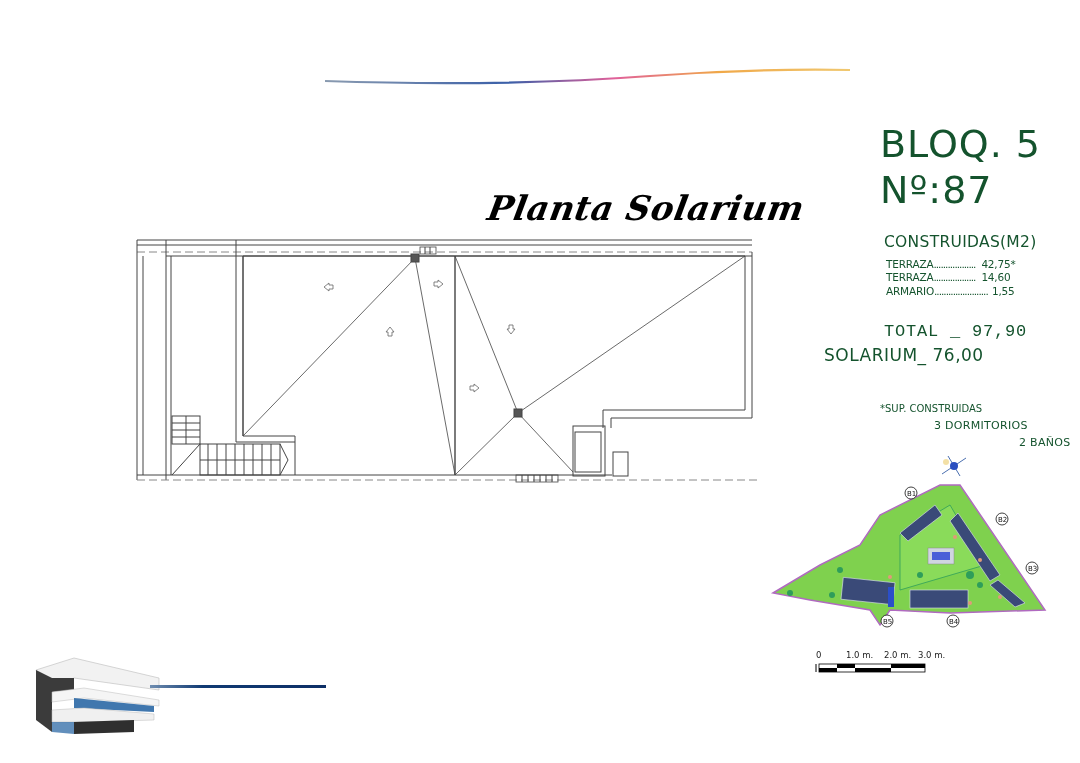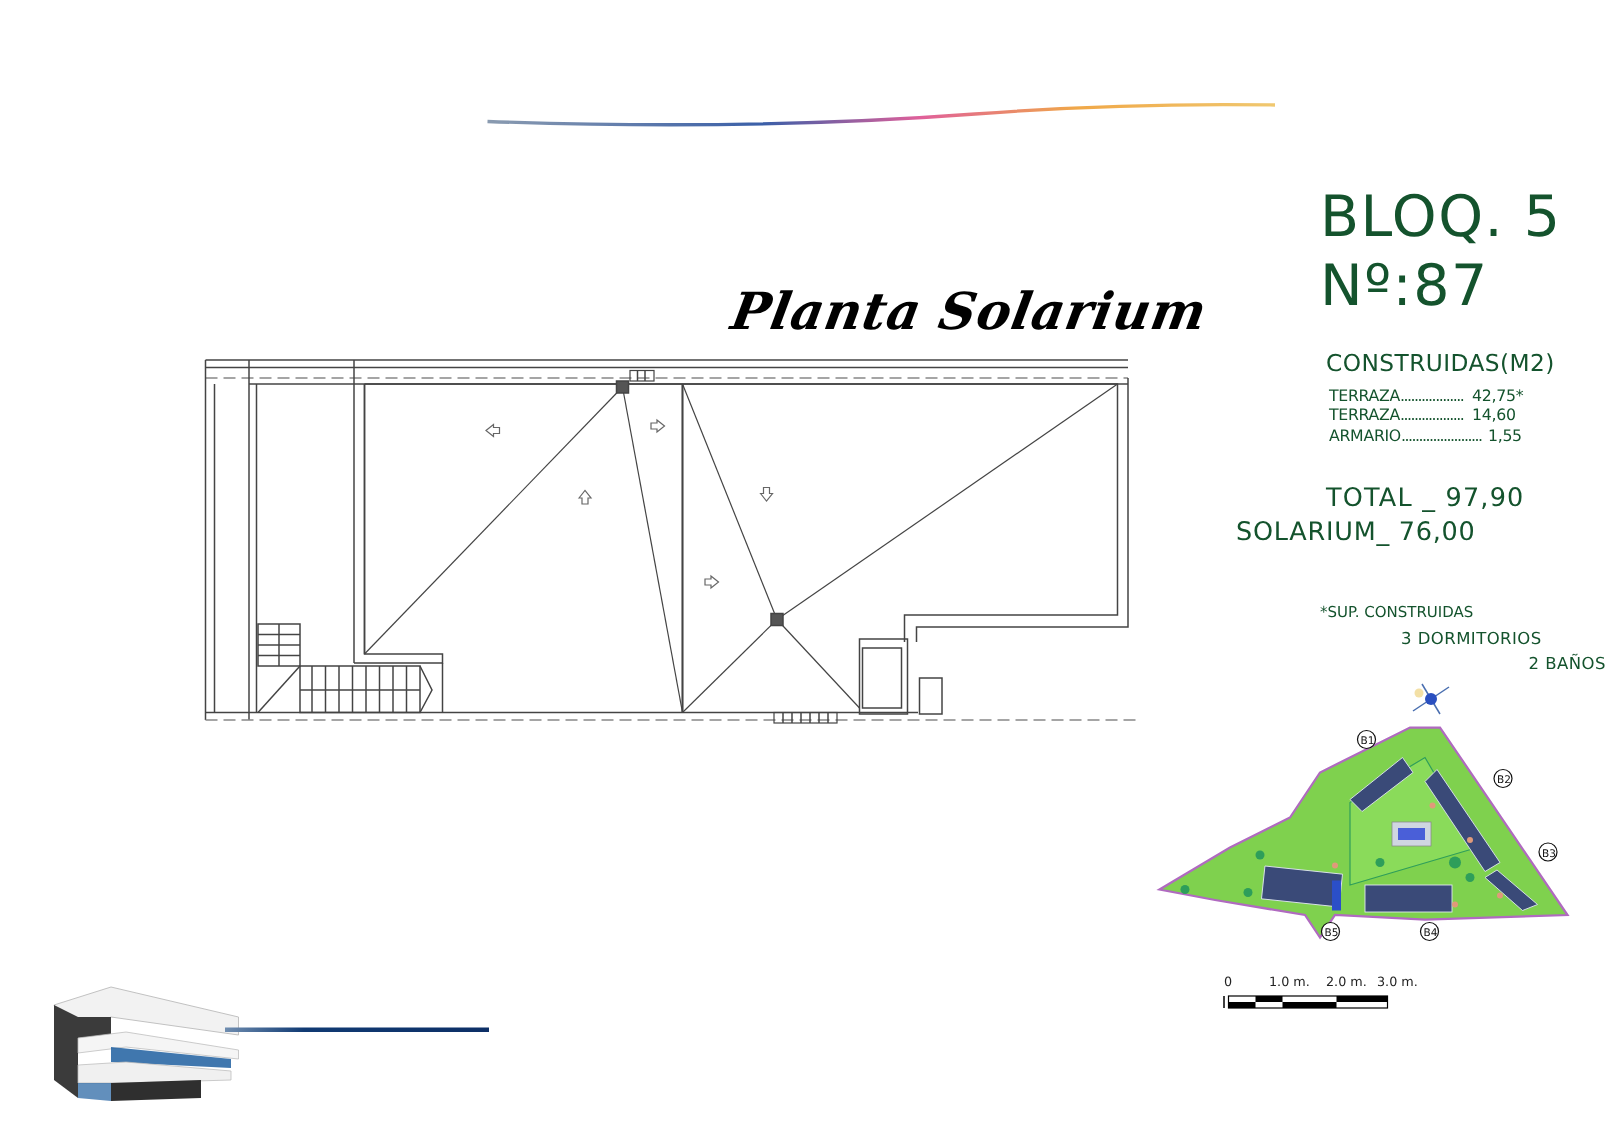--- a/index.html
+++ b/index.html
@@ -11,21 +11,21 @@
   .info { color:#14532d; white-space:nowrap; font-family:"DejaVu Sans", sans-serif; }
   #block-line { left:880px; top:122px; font-size:38px; letter-spacing:1px; }
   #number-line { left:880px; top:168px; font-size:38px; letter-spacing:1px; }
   #number-line .num { }
   #surfaces-title { left:884px; top:233px; font-size:15.5px; letter-spacing:0.3px; }
   .surf-row { font-size:10.5px; left:886px; letter-spacing:-0.2px; }
   #row-0 { top:258px; }
   #row-1 { top:271px; }
   #row-2 { top:285px; }
   .dots { display:inline-block; width:48px; overflow:hidden; vertical-align:bottom; letter-spacing:-1px; }
-  #total-line { left:884px; top:322px; font-size:17px; letter-spacing:0.8px; }
+  #total-line { left:884px; top:322px; font-size:17px; letter-spacing:0.8px;font-family:Liberation Mono, monospace; }
   #solarium-line { left:824px; top:345px; font-size:17px; letter-spacing:0.5px; }
   #note-sup { left:880px; top:403px; font-size:10px; }
   #bedrooms { left:934px; top:419px; font-size:11px; letter-spacing:0.3px; }
   #bathrooms { left:1019px; top:436px; font-size:11px; letter-spacing:0.3px; }
   #compass { left:938px; top:452px; width:32px; height:28px; }
   #site-plan { left:770px; top:475px; width:280px; height:160px; }
   #scale-bar { left:812px; top:650px; width:140px; height:26px; }
   .scale-lbl { position:absolute; top:0; font-size:8.5px; color:#222; }
   #building-render { left:14px; top:650px; width:150px; height:88px; }
   #bottom-line { left:150px; top:685px; width:176px; height:3px; background:linear-gradient(90deg,#6f8db0,#103a73 30%,#0d2f66); }

